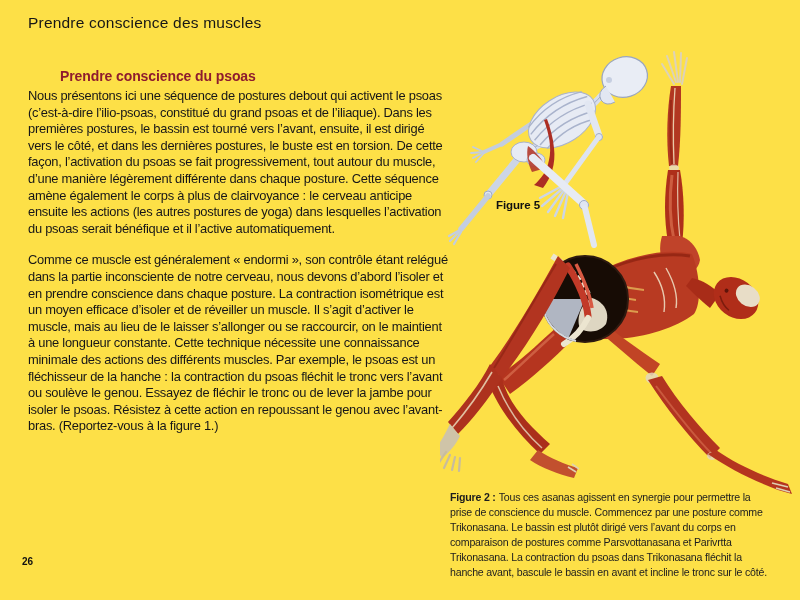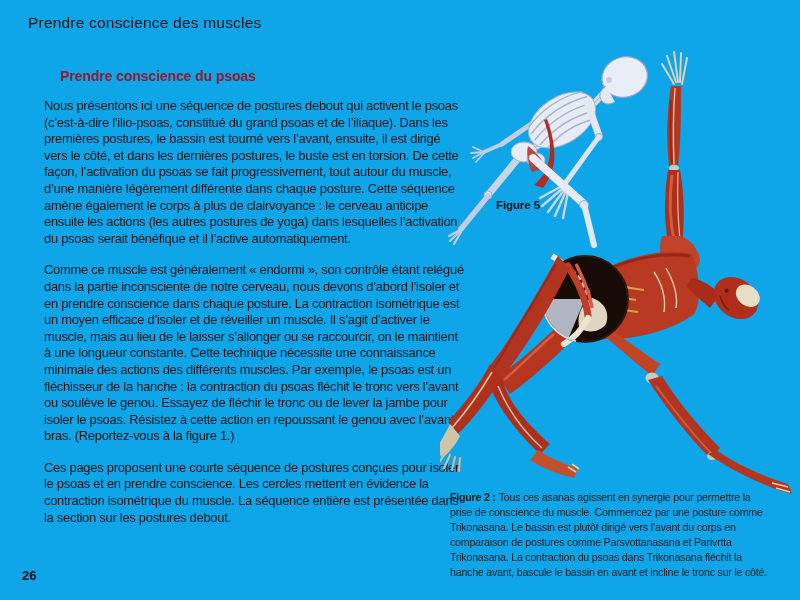--- a/index.html
+++ b/index.html
@@ -1,36 +1,36 @@
 <!DOCTYPE html>
 <html><head>
 <meta charset="utf-8">
 <style>
   html,body{margin:0;padding:0;background:#e8e8e8;}
   .page{
     position:relative;width:800px;height:600px;margin:0 auto;
-    background:#0ea5e9;overflow:hidden;
+    background:#fde047;overflow:hidden;
     font-family:"Liberation Sans",sans-serif;color:#1c1c1e;
   }
   .running-header{
     position:absolute;left:28px;top:14px;
     font-size:15.5px;letter-spacing:.2px;color:#161616;
   }
   .section-heading{
     position:absolute;left:28px;top:68px;
     font-size:14px;font-weight:bold;color:#8e1b2e;letter-spacing:-.1px;padding-left:32px;
   }
   .body-copy{
-    position:absolute;left:28px;top:98px;width:422px;
-    font-size:12.9px;line-height:16.6px;letter-spacing:-.25px;color:#161618;margin-left:16px;
+    position:absolute;left:28px;top:88px;width:422px;
+    font-size:12.9px;line-height:16.6px;letter-spacing:-.25px;color:#161618;
   }
   .body-copy p{margin:0 0 15px 0;}
   .page-number{
-    position:absolute;left:22px;top:568px;
-    font-size:13px;font-weight:bold;color:#111;
+    position:absolute;left:22px;top:556px;
+    font-size:10px;font-weight:bold;color:#111;
   }
   .figure1-label{
     position:absolute;left:496px;top:199px;
     font-size:11.5px;font-weight:bold;color:#111;letter-spacing:-.1px;
   }
   .figure2-caption{
     position:absolute;left:450px;top:490px;width:324px;
     font-size:10.6px;line-height:15px;letter-spacing:-.2px;color:#1c1c1e;
   }
   .figure2-caption .cap-prefix{font-weight:bold;margin-right:3px;}
@@ -41,21 +41,20 @@
 
 <div class="page">
 
   <div class="running-header">Prendre conscience des muscles</div>
 
   <div class="section-heading">Prendre conscience du psoas</div>
 
   <div class="body-copy">
     <p>Nous présentons ici une séquence de postures debout qui activent le psoas (c’est-à-dire l’ilio-psoas, constitué du grand psoas et de l’iliaque). Dans les premières postures, le bassin est tourné vers l’avant, ensuite, il est dirigé vers le côté, et dans les dernières postures, le buste est en torsion. De cette façon, l’activation du psoas se fait progressivement, tout autour du muscle, d’une manière légèrement différente dans chaque posture. Cette séquence amène également le corps à plus de clairvoyance : le cerveau anticipe ensuite les actions (les autres postures de yoga) dans lesquelles l’activation du psoas serait bénéfique et il l’active automatiquement.</p>
     <p>Comme ce muscle est généralement « endormi », son contrôle étant relégué dans la partie inconsciente de notre cerveau, nous devons d’abord l’isoler et en prendre conscience dans chaque posture. La contraction isométrique est un moyen efficace d’isoler et de réveiller un muscle. Il s’agit d’activer le muscle, mais au lieu de le laisser s’allonger ou se raccourcir, on le maintient à une longueur constante. Cette technique nécessite une connaissance minimale des actions des différents muscles. Par exemple, le psoas est un fléchisseur de la hanche : la contraction du psoas fléchit le tronc vers l’avant ou soulève le genou. Essayez de fléchir le tronc ou de lever la jambe pour isoler le psoas. Résistez à cette action en repoussant le genou avec l’avant-bras. (Reportez-vous à la figure 1.)</p>
-    <p>Ces pages proposent une courte séquence de postures conçues pour isoler le psoas et en prendre conscience. Les cercles mettent en évidence la contraction isométrique du muscle. La séquence entière est présentée dans la section sur les postures debout.</p>
   </div>
 
   <svg class="artwork" viewBox="0 0 360 460" xmlns="http://www.w3.org/2000/svg">
 
     <g>
 
       <path d="M100,78 L62,104" stroke="#c3cde0" stroke-width="5" stroke-linecap="round" fill="none"></path>
       <path d="M62,104 L44,112" stroke="#c3cde0" stroke-width="4" stroke-linecap="round" fill="none"></path>
       <g stroke="#c3cde0" stroke-width="1.8" stroke-linecap="round" fill="none">
         <path d="M44,112 L33,107"></path>

